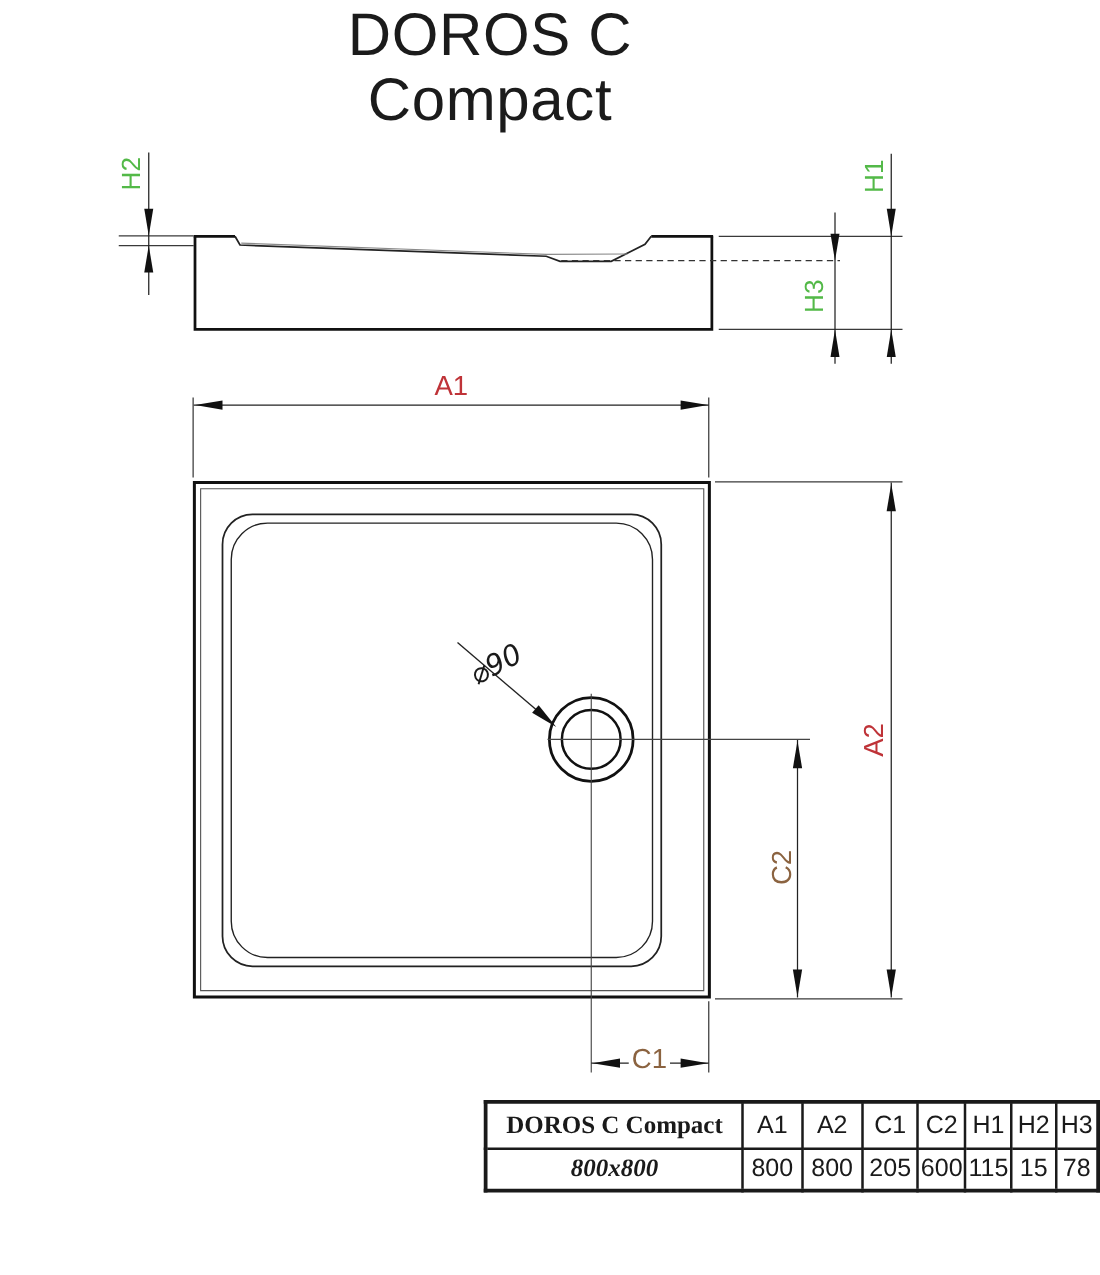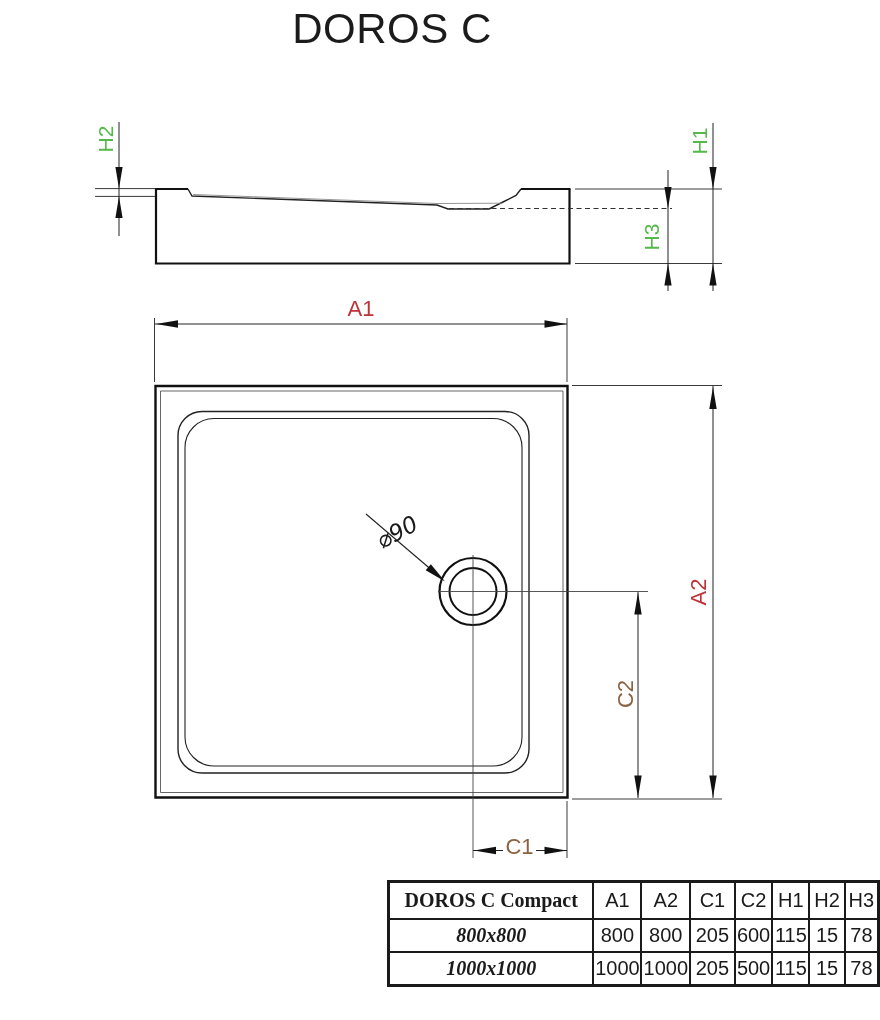--- a/index.html
+++ b/index.html
@@ -1,20 +1,20 @@
 <!DOCTYPE html>
 <html><head>
 <meta charset="utf-8">
 <style>
   html,body{margin:0;padding:0;background:#fff;}
   #canvas{position:relative;width:880px;height:1020px;background:#ffffff;overflow:hidden;
           font-family:"Liberation Sans",sans-serif;}
   #drawing{position:absolute;left:0;top:0;}
   .ttl{position:absolute;left:152px;width:480px;text-align:center;color:#1b1b1b;
-       font-size:42px;line-height:50px;font-weight:400;letter-spacing:0.5px;}
+       font-size:48px;line-height:50px;font-weight:400;letter-spacing:0.5px;}
   .dimlab{position:absolute;text-align:center;font-weight:500;font-size:21px;line-height:26px;}
   .rot{transform:rotate(-90deg);}
   .red{color:#bf3338;} .brown{color:#8b6340;} .green{color:#53b948;}
   .drainlab{position:absolute;left:360px;top:518px;width:74px;height:28px;text-align:center;
             font-family:"DejaVu Sans",sans-serif;font-style:italic;font-size:23px;line-height:28px;
             color:#1a1a1a;transform:rotate(-28deg);}
   
   #spec{position:absolute;left:371px;top:880px;margin-left:16px;}
   #spec table{border-collapse:collapse;table-layout:fixed;border:3px solid #1a1a1a;}
   #spec td{border:2px solid #1a1a1a;text-align:center;vertical-align:middle;padding:0;
@@ -24,20 +24,21 @@
   td.pname{font-family:"Liberation Serif",serif;font-weight:bold;font-size:23px;}
   td.col-letter{font-size:21px;}
   td.size{font-family:"Liberation Serif",serif;font-weight:bold;font-style:italic;font-size:19px;}
 </style>
 </head>
 <body>
 
 <div id="canvas">
 
   <div class="ttl" style="top:4px;">DOROS C</div>
+  <div class="ttl" style="top:56px;">Compact</div>
 
   <svg id="drawing" width="880" height="1020" viewBox="0 0 880 1020">
 
     <g>
       <path d="M156,189 L156,263.5 L569.5,263.5 L569.5,189" fill="none" stroke="#111" stroke-width="2.2"></path>
       <path d="M155,189 L188,189" fill="none" stroke="#111" stroke-width="2.2"></path>
       <path d="M521,189 L570.5,189" fill="none" stroke="#111" stroke-width="2.2"></path>
       <path d="M188,189 L192,196 L437,205 L448,209 L489,209 L503,202 L516,195.5 L521,189" fill="none" stroke="#222" stroke-width="1.4"></path>
       <path d="M193,194.5 L437,203.5 L502,203.2" fill="none" stroke="#8a8a8a" stroke-width="0.9"></path>
       <path d="M449,208.5 L672,208.5" fill="none" stroke="#333" stroke-width="1.1" stroke-dasharray="5,3.5"></path>
@@ -150,27 +151,17 @@
       <tr class="row">
         <td class="size">800x800</td>
         <td>800</td>
         <td>800</td>
         <td>205</td>
         <td>600</td>
         <td>115</td>
         <td>15</td>
         <td>78</td>
       </tr>
-      <tr class="row">
-        <td class="size">1000x1000</td>
-        <td>1000</td>
-        <td>1000</td>
-        <td>205</td>
-        <td>500</td>
-        <td>115</td>
-        <td>15</td>
-        <td>78</td>
-      </tr>
     </tbody>
       </table>
   </div>
 
 </div>
 
 </body></html>

